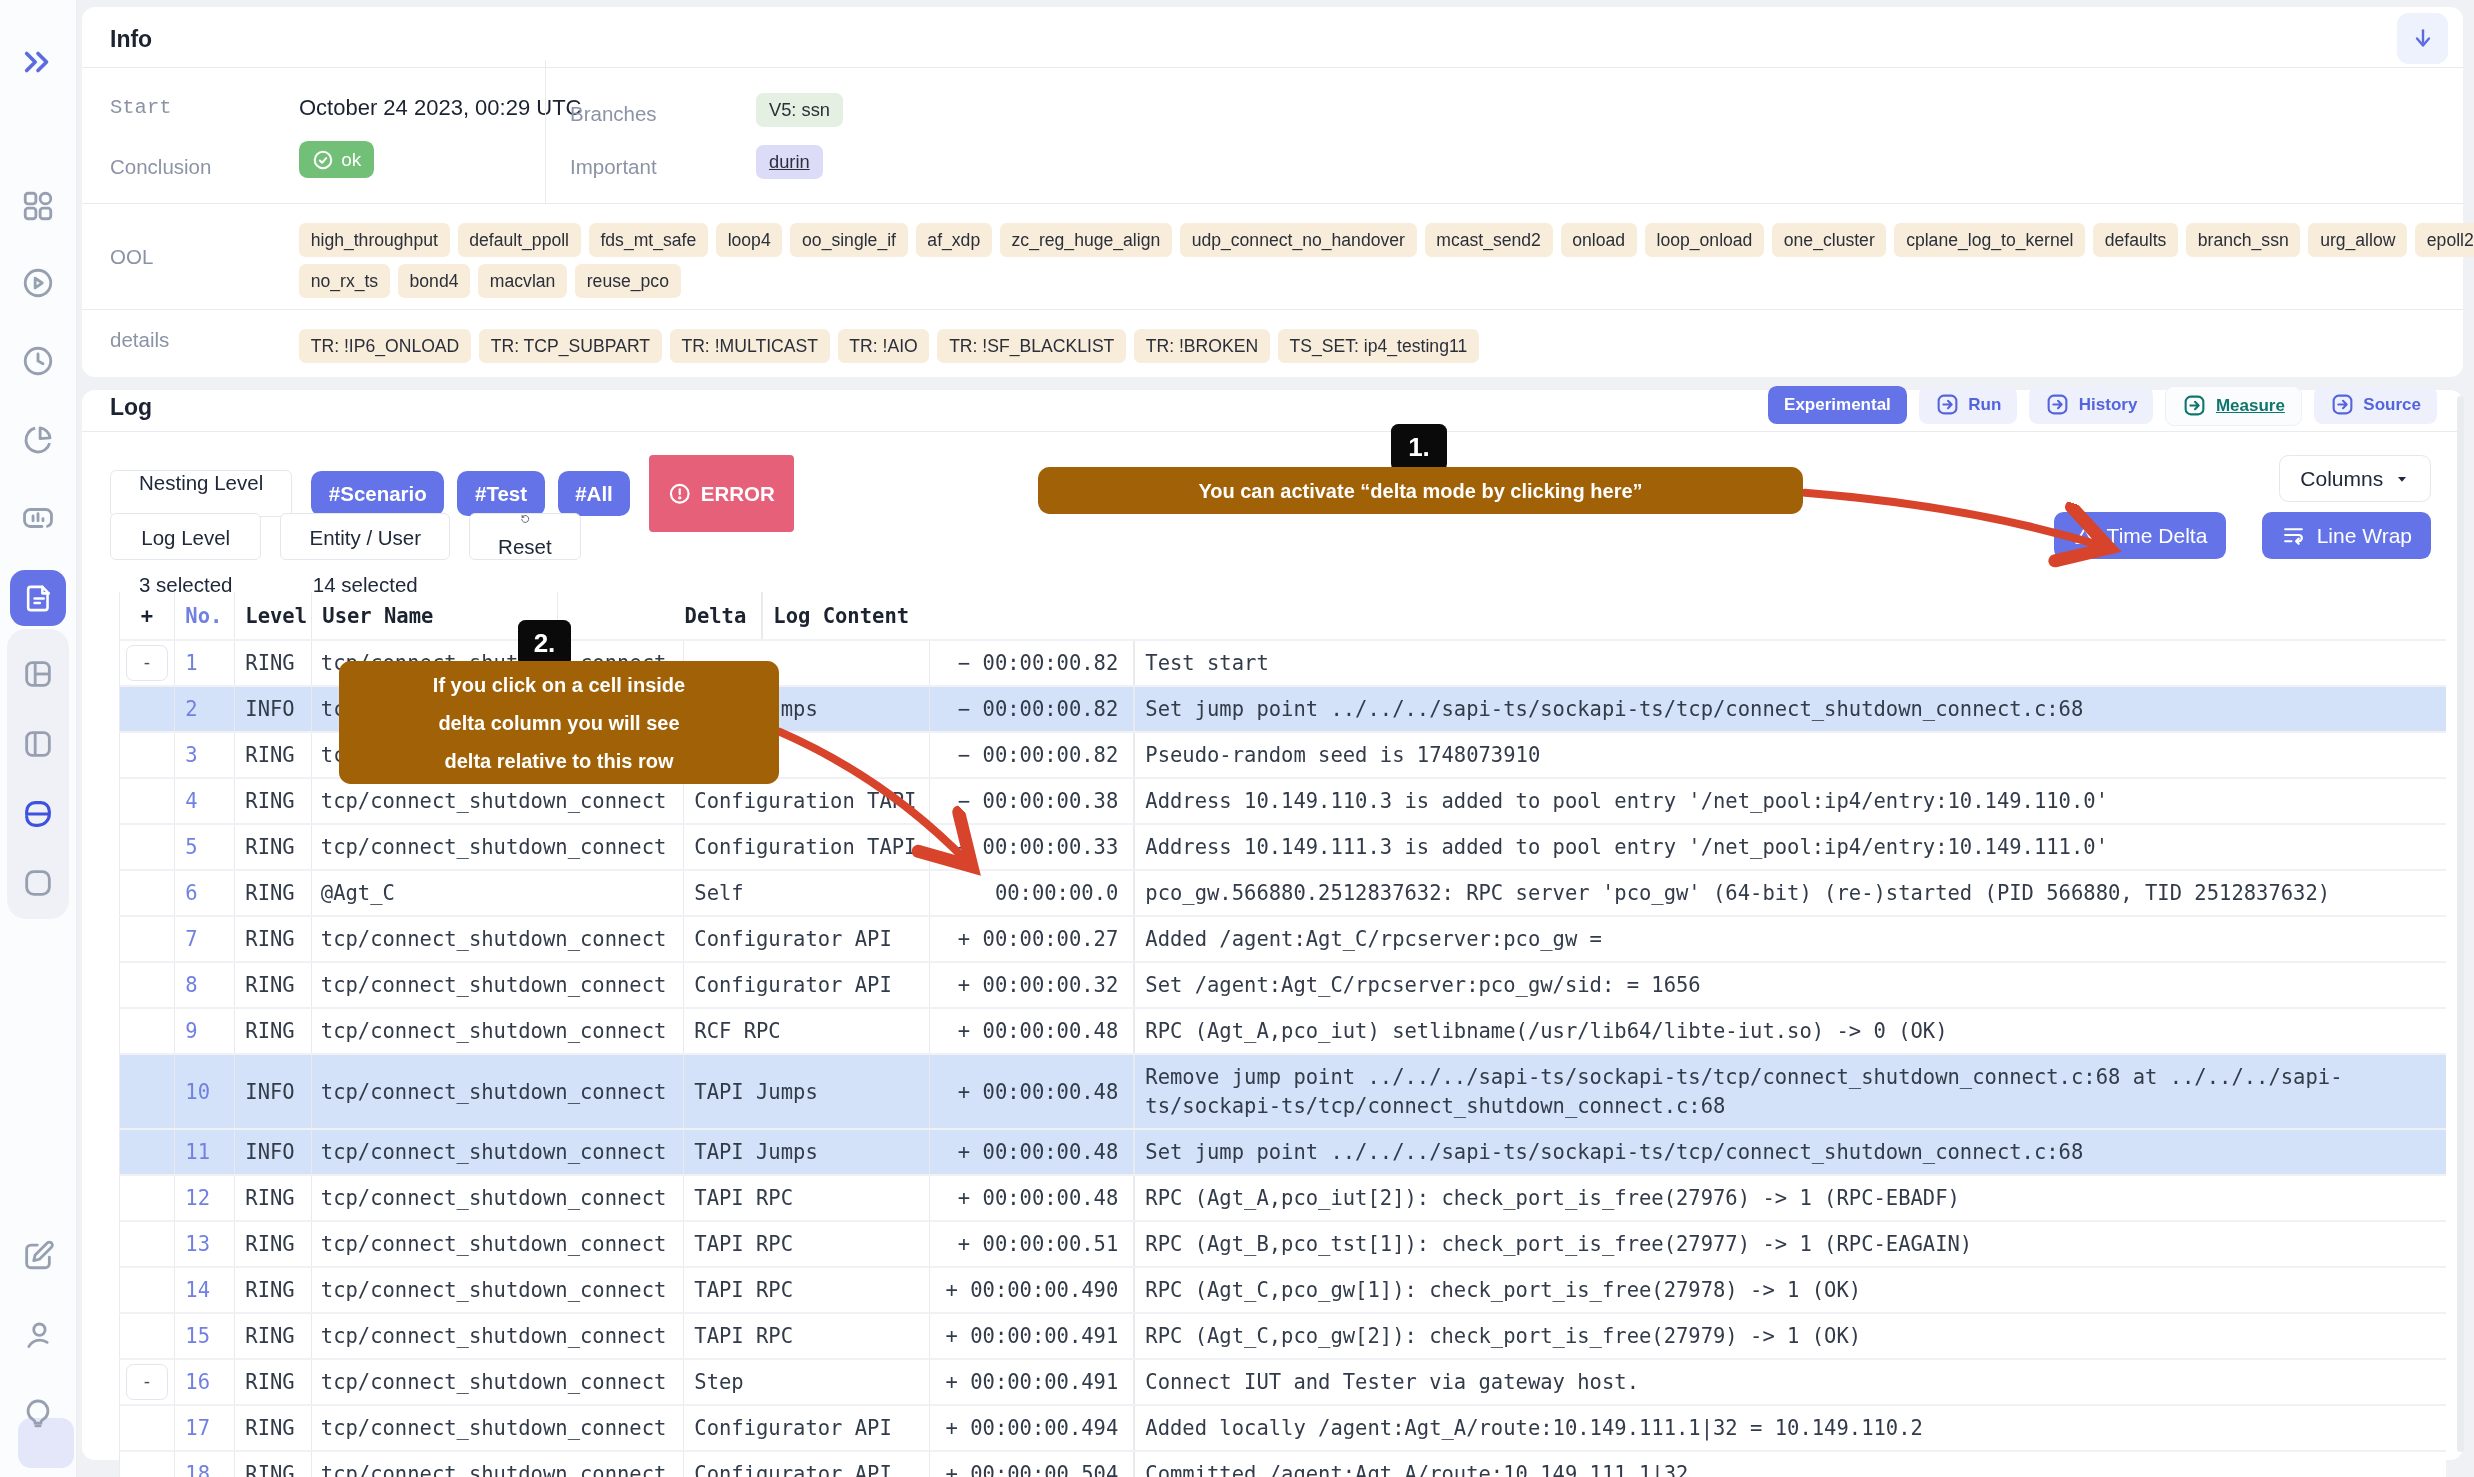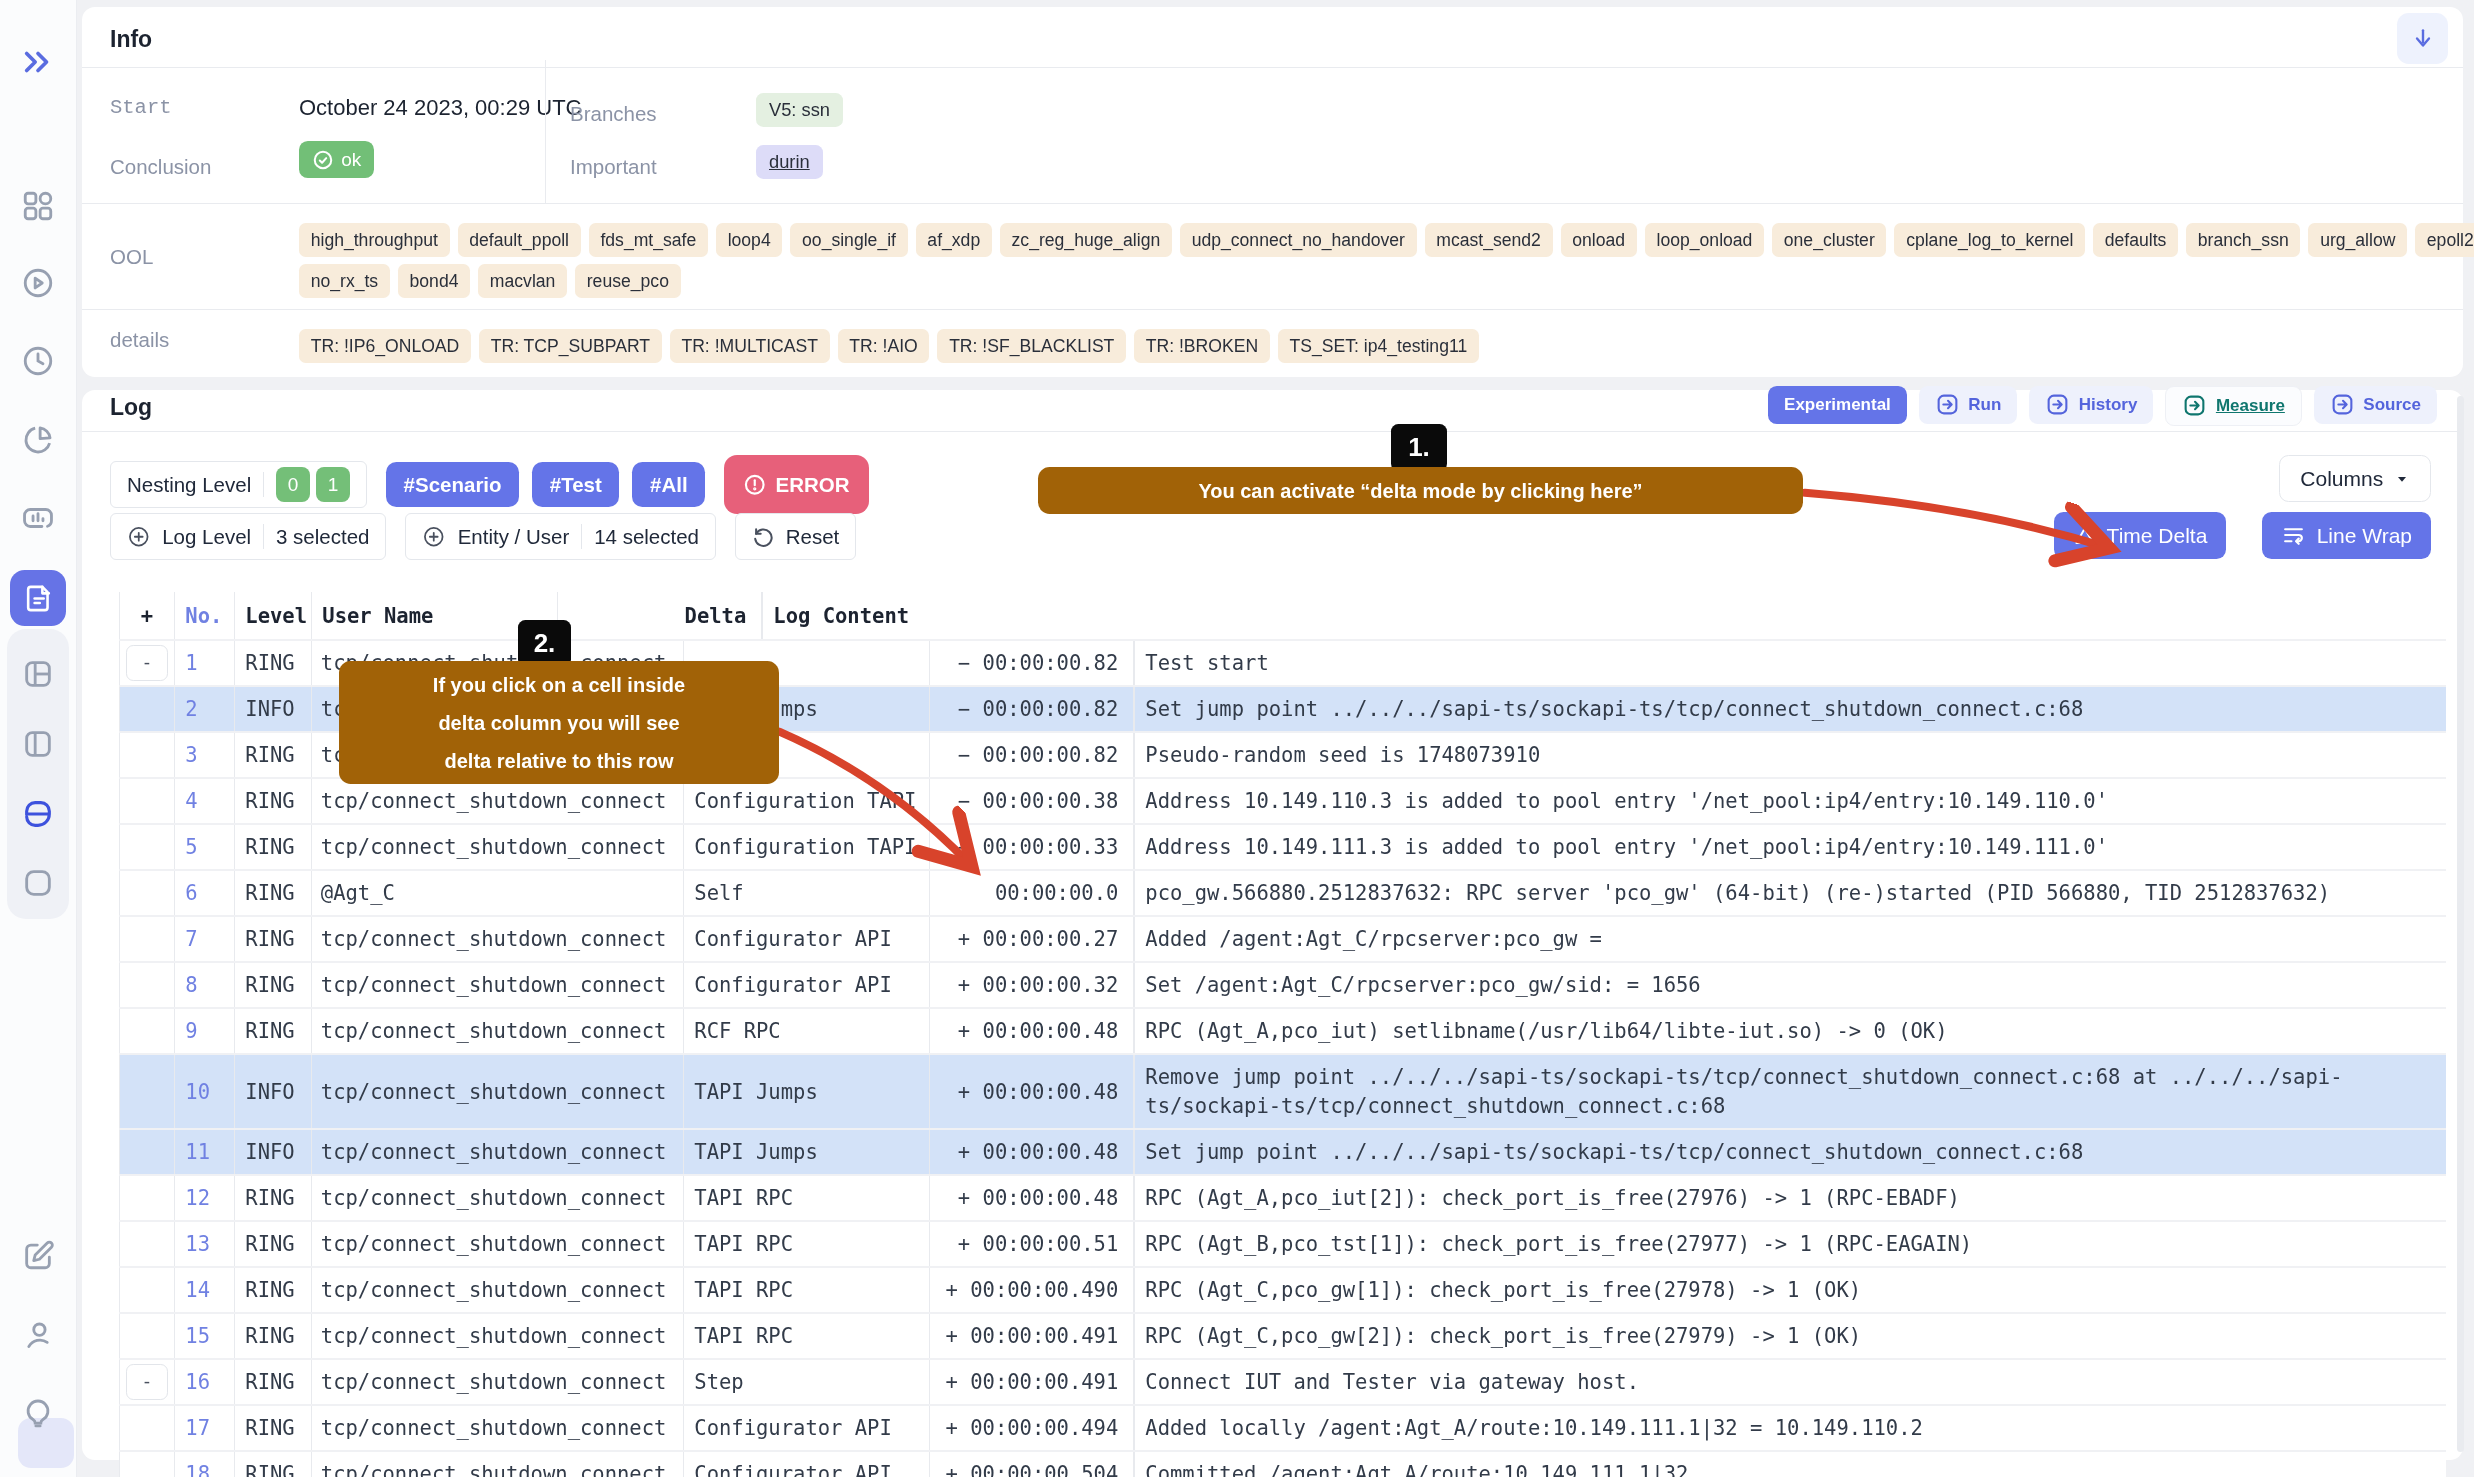--- a/index.html
+++ b/index.html
@@ -31,28 +31,28 @@
   #dl-btn{left:2315px;top:5.9px;width:51px;height:51px;background:#eef2fd;border-radius:11.7px;
           display:flex;align-items:center;justify-content:center;color:#5a6ce0;}
   
   .viewbtns{position:absolute;right:26px;top:-4.4px;display:flex;gap:11.7px;}
   .vbtn{display:inline-flex;align-items:center;gap:8.8px;height:38px;padding:0 16px;border-radius:8.8px;
         font-size:17px;background:#eef1fc;color:#5464dc;font-weight:bold;}
   .vbtn.active{background:#6474e8;color:#fff;}
   .vbtn.disabled{background:#fbfcfe;color:#0f766e;border:0.7px solid #eef0f5;text-decoration:underline;}
   .vbtn svg{width:25px;height:25px;}
   
-  .pill{display:inline-flex;align-items:center;height:45px;padding:0 16px;background:#fff;
-        border:1.5px solid #e4e7ec;border-radius:6px;font-size:20.5px;color:#20293a;gap:11.7px;}
+  .pill{display:inline-flex;align-items:center;height:45px;padding:0 28px;background:#fff;
+        border:1.5px solid #e4e7ec;border-radius:6px;font-size:20.5px;color:#20293a;gap:11.7px;flex-direction:column;}
   .pill .sep{width:1.5px;height:25px;background:#e4e7ec;}
   .gbadge{display:inline-flex;align-items:center;justify-content:center;min-width:34px;height:35px;
           background:#74bf78;color:#fff;border-radius:8px;font-size:19px;}
   .hchip{display:inline-flex;align-items:center;height:45px;padding:0 17.6px;border-radius:10.3px;
          background:#6474e8;color:#fff;font-size:20.5px;font-weight:bold;}
-  .errbtn{display:inline-flex;align-items:center;gap:8.8px;height:45px;padding:7px 19px;border-radius:13px;
+  .errbtn{display:inline-flex;align-items:center;gap:8.8px;height:45px;padding:16px 19px;border-radius:4px;
           background:#e7607a;color:#fff;font-size:20.5px;font-weight:bold;}
   .toolbtn{display:inline-flex;align-items:center;gap:10.3px;height:47px;padding:0 19px;border-radius:9.5px;
            background:#6474e8;color:#fff;font-size:21px;}
   #columns-btn{display:inline-flex;align-items:center;gap:10.3px;height:45px;padding:0 20.5px;border-radius:9.5px;
            background:#fff;border:1.5px solid #e4e7ec;color:#20293a;font-size:21px;}
   
   #ltable{left:119px;top:592px;width:2327px;font-family:"DejaVu Sans Mono","Liberation Mono",monospace;
           font-size:20.5px;color:#323b49;}
   .trow{display:flex;height:44px;border-bottom:2.2px solid #f0f1f4;background:#fff;}
   .trow.hl{background:#d3e2f8;}

